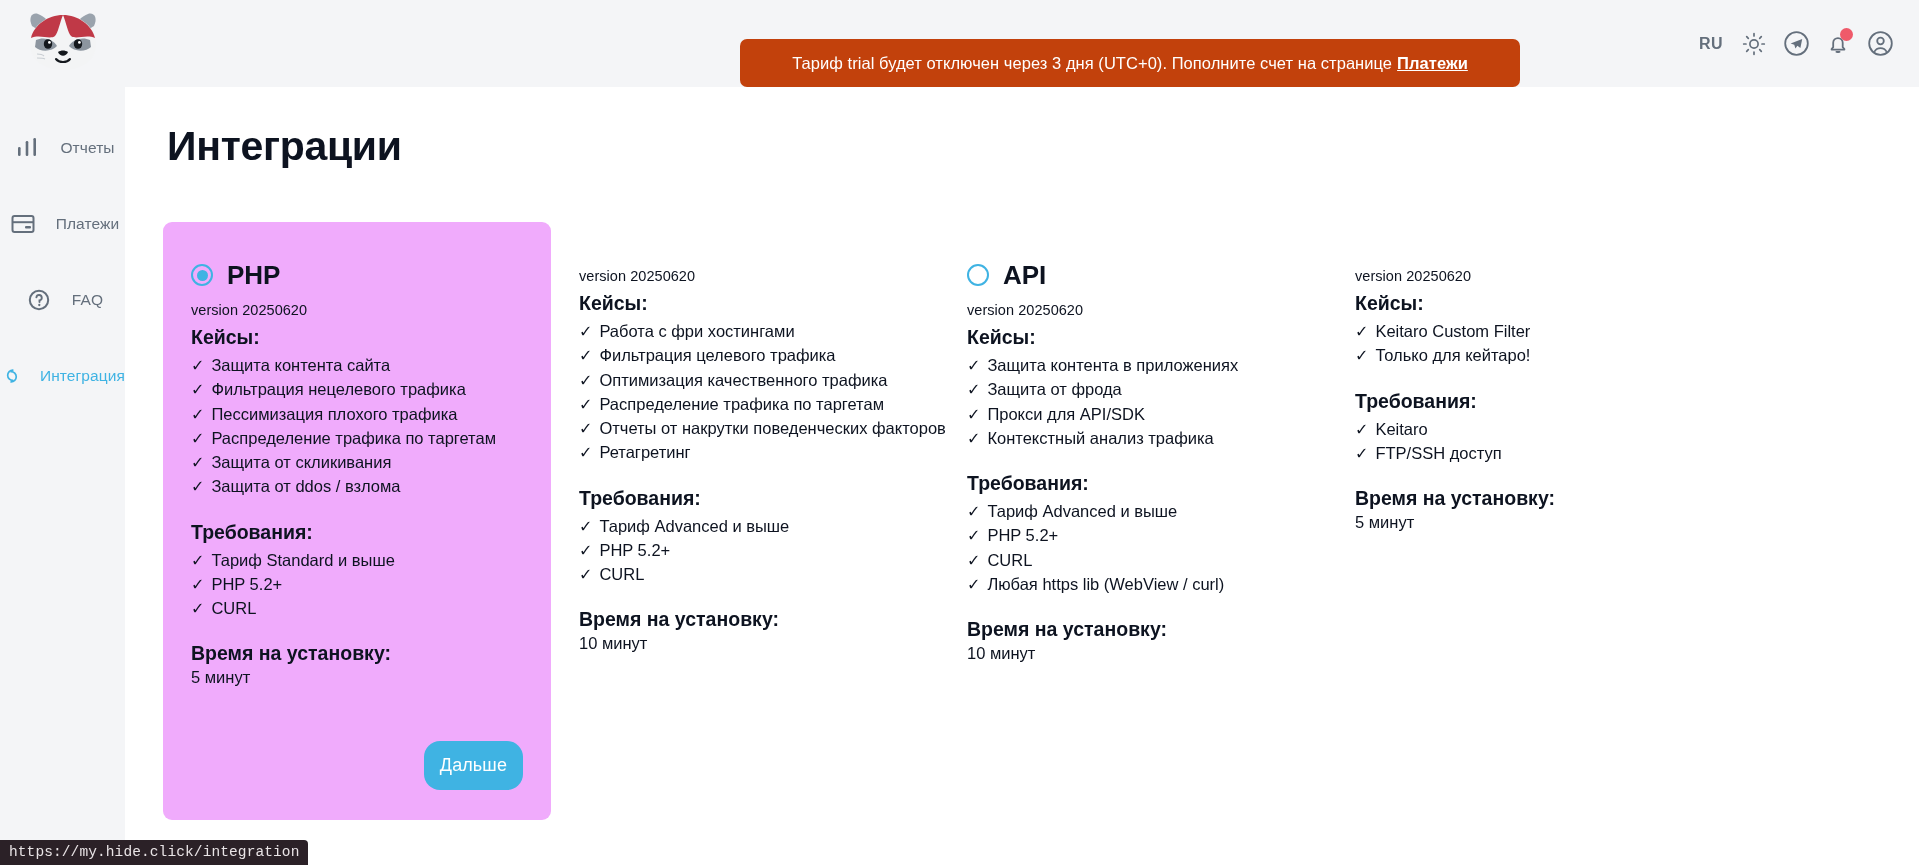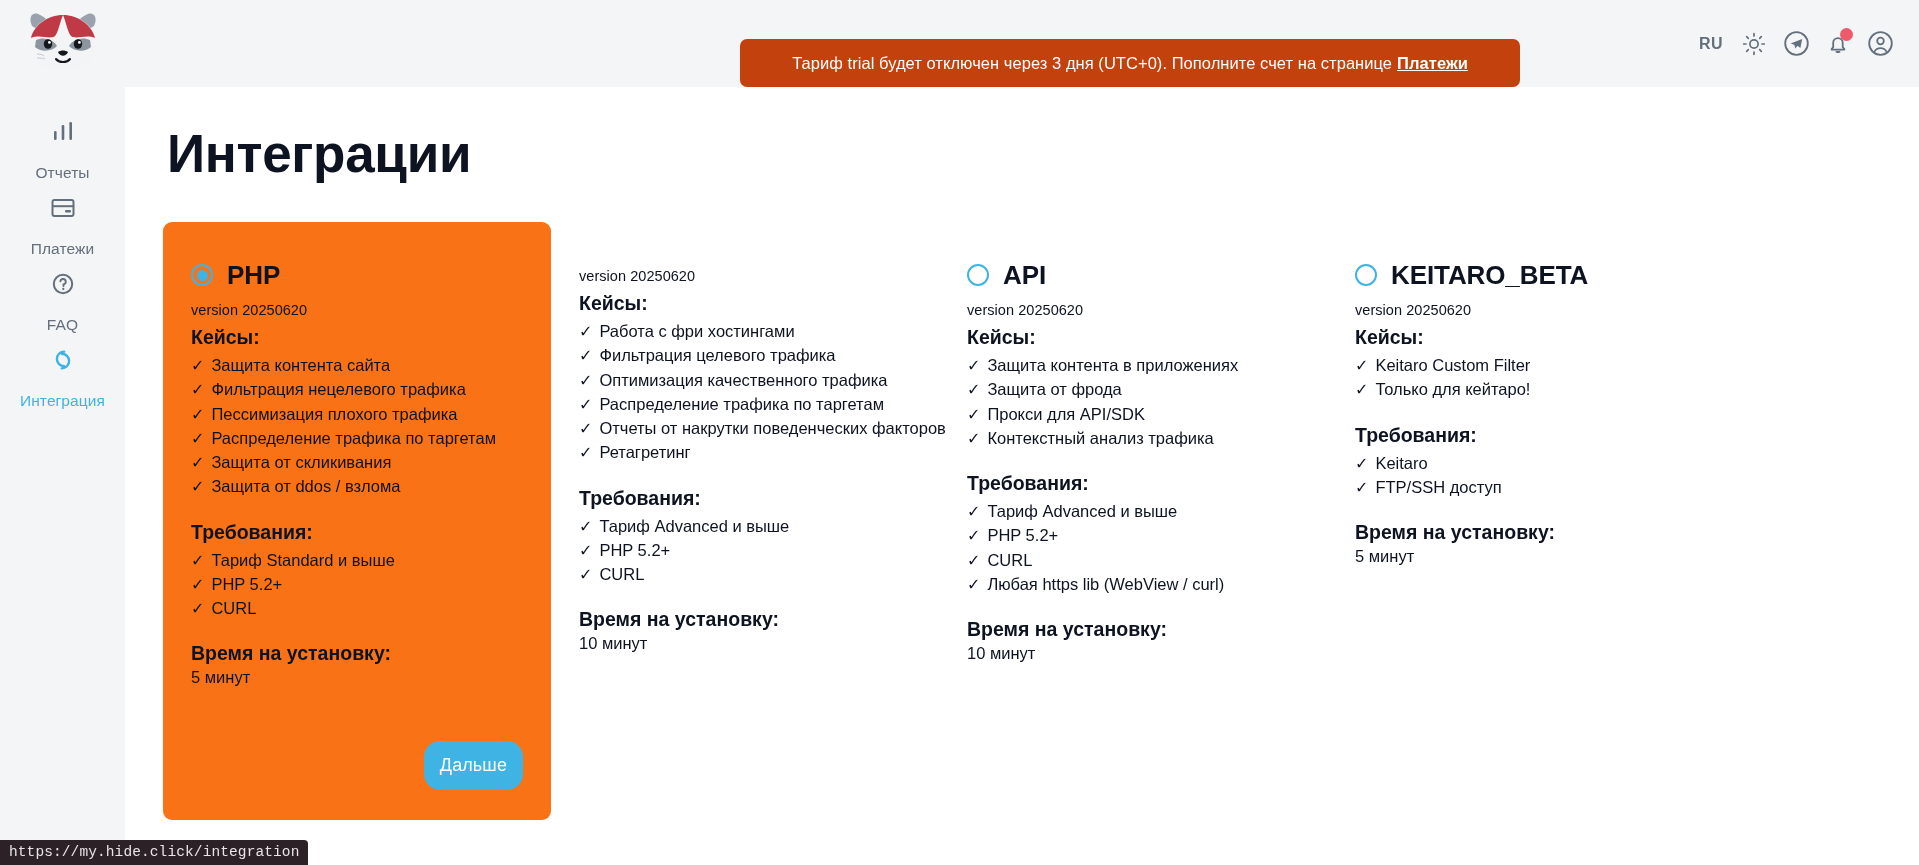--- a/index.html
+++ b/index.html
@@ -17,21 +17,21 @@
   .sidebar {
     position: absolute; left: 0; top: 0;
     width: 125px; height: 865px;
     background: #f4f5f7;
     display: flex; flex-direction: column; align-items: center;
   }
   .logo { margin-top: 10px; width: 74px; height: 62px; display: block; }
   .nav { margin-top: 38px; width: 100%; display: flex; flex-direction: column; align-items: center; }
   .nav-item {
     width: 100%; height: 76px;
-    display: flex; flex-direction: column; align-items: center; justify-content: center;
+    display: flex; flex-direction: row; align-items: center; justify-content: center;
     gap: 16px; cursor: pointer; text-decoration: none;
   }
   .nav-icon { width: 34px; height: 34px; display: block; }
   .nav-label {
     font-size: 15.5px; color: #646f7c; letter-spacing: .1px; line-height: 1;
   }
   .nav-item.active .nav-label { color: #3fb3e3; }
 
   
   .topbar {
@@ -67,34 +67,34 @@
 
   
   .main {
     position: absolute; left: 125px; top: 87px;
     width: 1794px; height: 778px;
     background: #ffffff;
     overflow: hidden;
   }
   .page-title {
     margin: 36px 0 0 42px;
-    font-size: 53px; font-weight: bold; color: #0d1320; letter-spacing: -.3px;
+    font-size: 41px; font-weight: bold; color: #0d1320; letter-spacing: -.3px;
   }
 
   .cards {
     position: absolute; left: 38px; top: 135px;
     display: flex; align-items: flex-start;
   }
   .card {
     width: 388px; min-height: 598px;
     padding: 36px 28px 26px 28px;
     border-radius: 9px;
     position: relative;
   }
-  .card.selected { background: #f97316; }
+  .card.selected { background: #f0abfc; }
 
   .card-head { display: flex; align-items: center; gap: 14px; height: 34px; }
   .radio {
     width: 22px; height: 22px; border-radius: 50%;
     border: 2.4px solid #3fb3e3; background: transparent;
     display: flex; align-items: center; justify-content: center; flex: 0 0 auto;
     cursor: pointer;
   }
   .radio .dot { width: 11px; height: 11px; border-radius: 50%; background: #3fb3e3; display: none; }
   .radio.checked .dot { display: block; }
@@ -418,24 +418,20 @@
               <span class="check">✓</span>
               <span>Любая https lib (WebView / curl)</span>
             </li>
         </ul>
 
         <div class="section-title spaced">Время на установку:</div>
         <div class="install-time">10 минут</div>
       </section>
 
       <section class="card">
-        <div class="card-head">
-          <span class="radio"></span>
-          <span class="card-title">KEITARO_BETA</span>
-        </div>
         <div class="card-version">version 20250620</div>
 
         <div class="section-title">Кейсы:</div>
         <ul class="feat-list">
           <li class="feat">
               <span class="check">✓</span>
               <span>Keitaro Custom Filter</span>
             </li>
           <li class="feat">
               <span class="check">✓</span>

